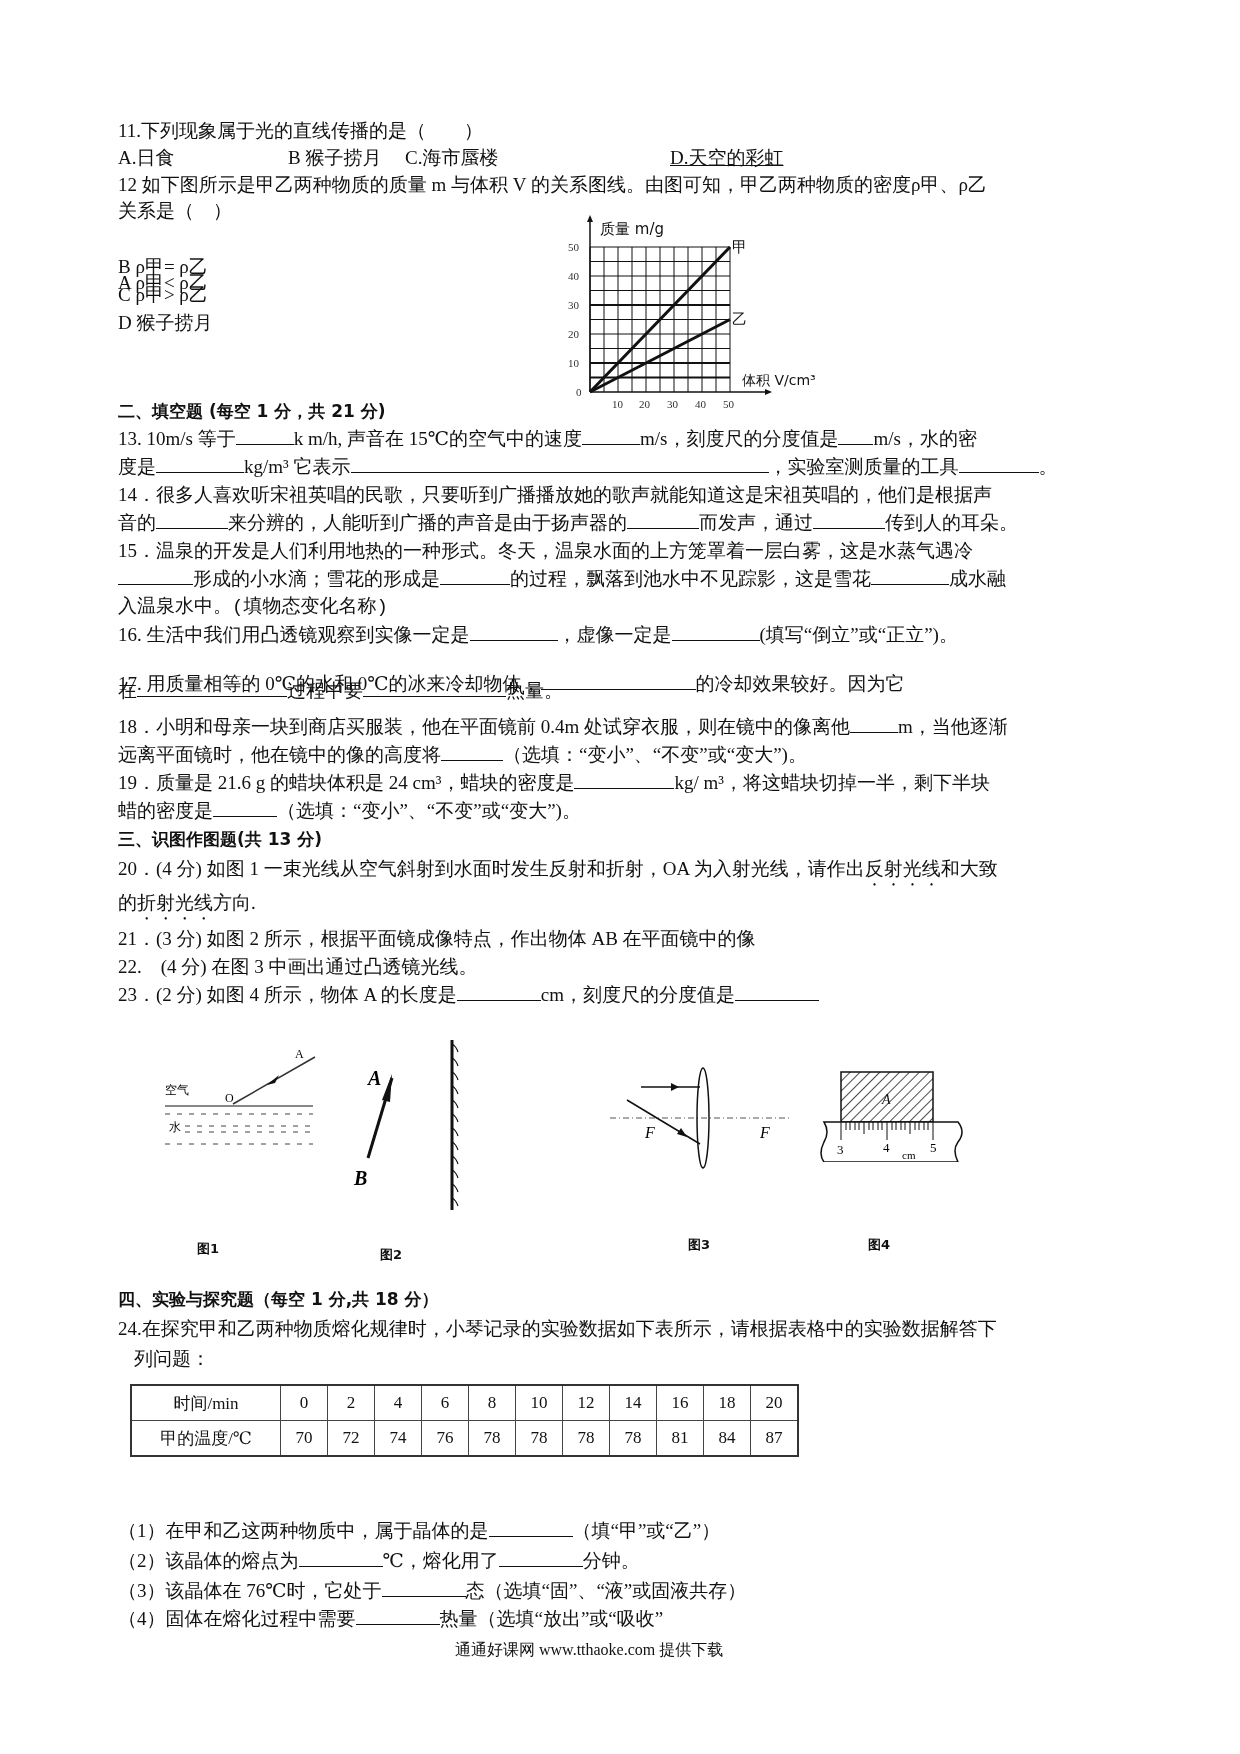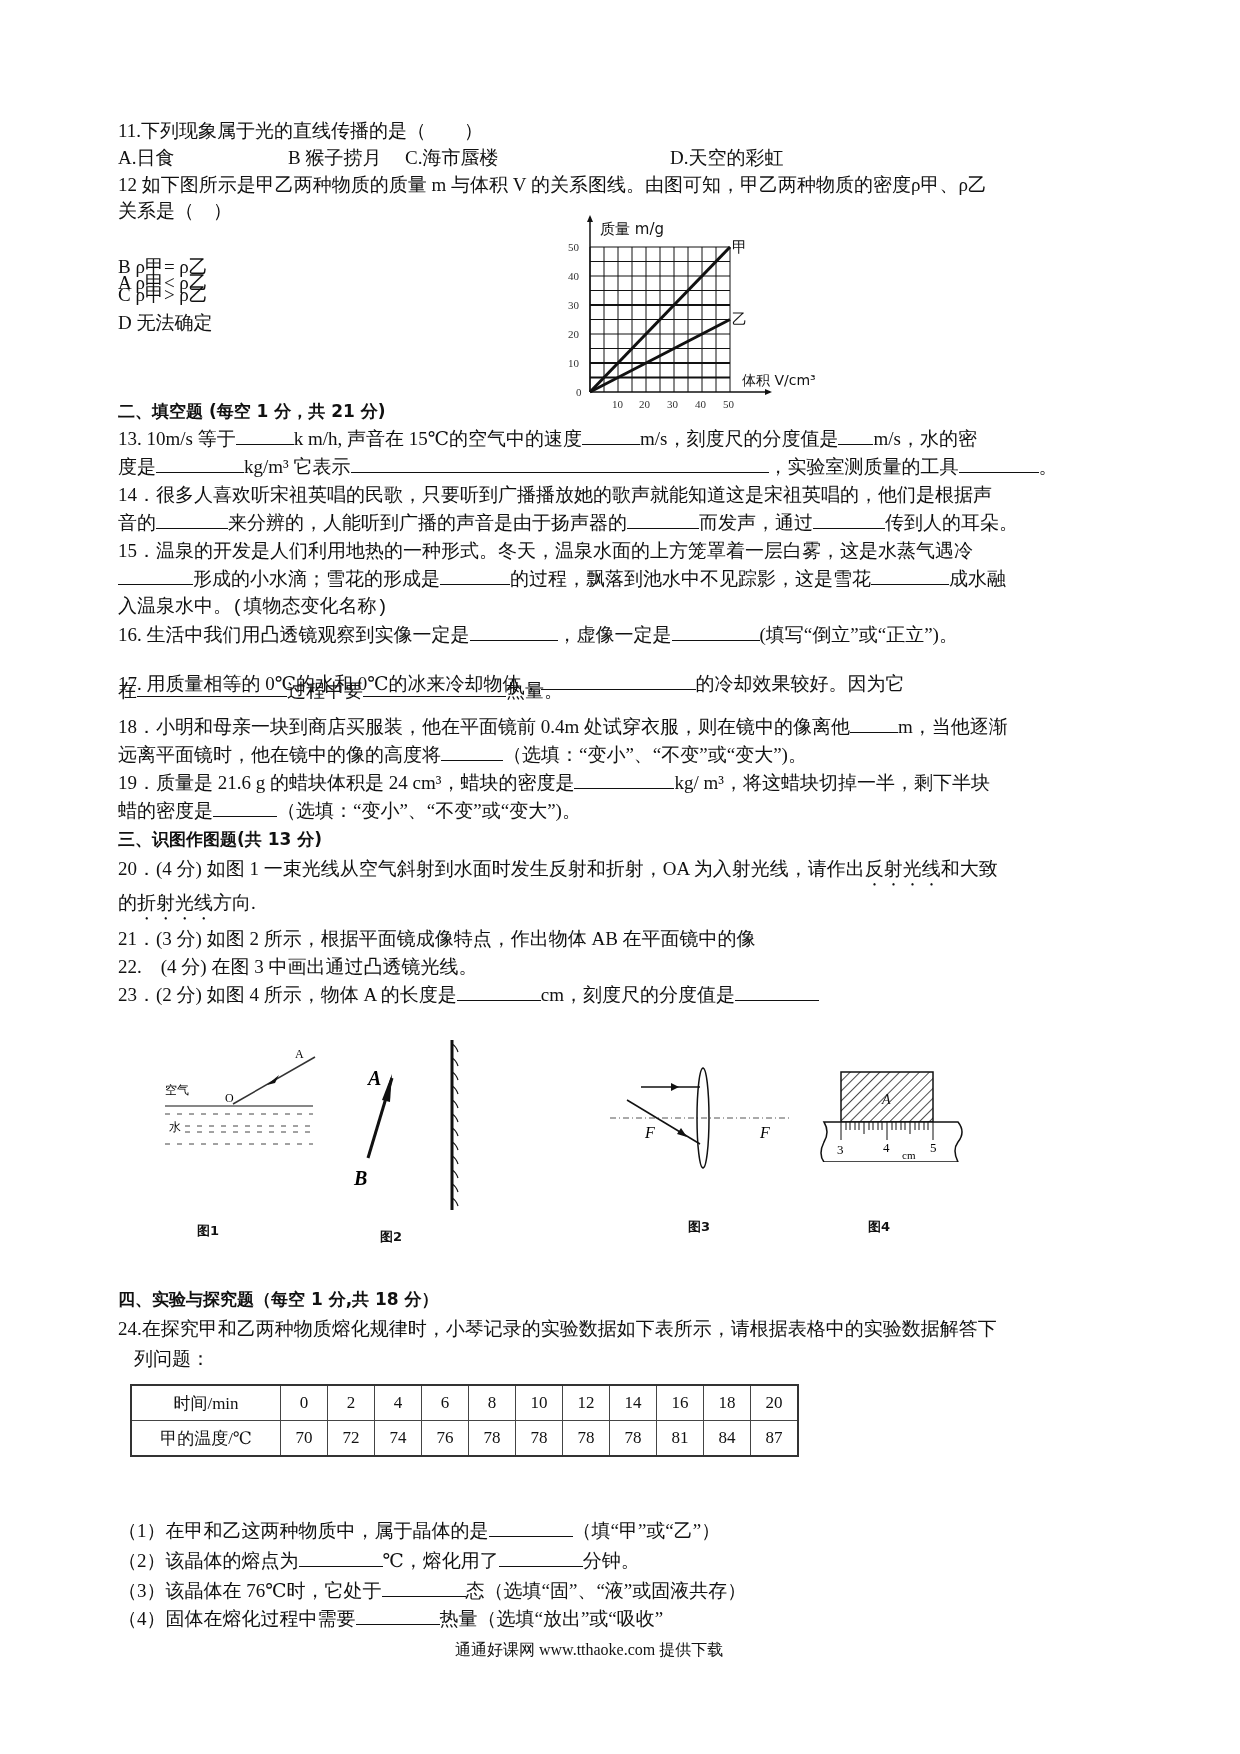--- a/index.html
+++ b/index.html
@@ -6,38 +6,38 @@
   body { width:1240px; height:1754px; position:relative; overflow:hidden;
          font-family:"Liberation Serif","DejaVu Serif",serif; color:#111; font-size:19px; }
   .abs { position:absolute; white-space:nowrap; line-height:26px; }
   .b { font-weight:bold; }
   .blank { display:inline-block; border-bottom:1.5px solid #111; height:18px; vertical-align:baseline; }
   .dot { text-emphasis: dot; -webkit-text-emphasis: dot; text-emphasis-position: under; -webkit-text-emphasis-position: under; }
   table.data { position:absolute; left:130px; top:1384px; border-collapse:collapse; border:2px solid #333; font-size:17px; }
   table.data td { border:1px solid #444; height:34px; text-align:center; padding:0; }
   table.data td.h { width:148px;margin-left:12px; }
   table.data td.v { width:46px; }
-  .figlabel { position:absolute; font-family:"DejaVu Sans",sans-serif; font-weight:bold; font-size:13px; }
+  .figlabel { position:absolute; font-family:"DejaVu Sans",sans-serif; font-weight:bold; font-size:13px;margin-top:18px; }
   .footer { position:absolute; left:455px; top:1640px; font-size:16px; }
 </style>
 </head>
 <body>
 
 <div class="abs" style="left:118px;top:118px;">11.下列现象属于光的直线传播的是（　　）</div>
 <div class="abs" style="left:118px;top:145px;">A.日食</div>
 <div class="abs" style="left:288px;top:145px;">B 猴子捞月</div>
 <div class="abs" style="left:405px;top:145px;">C.海市蜃楼</div>
-<div class="abs" style="left:670px;top:145px;">D.天空的彩虹</div>
+<div class="abs" style="left:670px;top:145px;text-decoration:underline;">D.天空的彩虹</div>
 
 <div class="abs" style="left:118px;top:172px;">12 如下图所示是甲乙两种物质的质量 m 与体积 V 的关系图线。由图可知，甲乙两种物质的密度ρ甲、ρ乙</div>
 <div class="abs" style="left:118px;top:198px;">关系是（　）</div>
 <div class="abs" style="left:118px;top:226px;margin-top:44px;">A ρ甲&lt; ρ乙</div>
 <div class="abs" style="left:118px;top:254px;">B ρ甲= ρ乙</div>
 <div class="abs" style="left:118px;top:282px;">C ρ甲&gt; ρ乙</div>
-<div class="abs" style="left:118px;top:310px;">D 无法确定</div>
+<div class="abs" style="left:118px;top:310px;">D 猴子捞月</div>
 
 <div style="position:absolute;left:548px;top:212px;width:300px;height:200px;">
   <svg width="300" height="200" viewBox="0 0 300 200">
     <g stroke="#111" stroke-width="1">
 
       <line x1="42" y1="35" x2="42" y2="180"></line>
         <line x1="56" y1="35" x2="56" y2="180"></line>
       <line x1="70" y1="35" x2="70" y2="180"></line>
         <line x1="84" y1="35" x2="84" y2="180"></line>
       <line x1="98" y1="35" x2="98" y2="180"></line>

